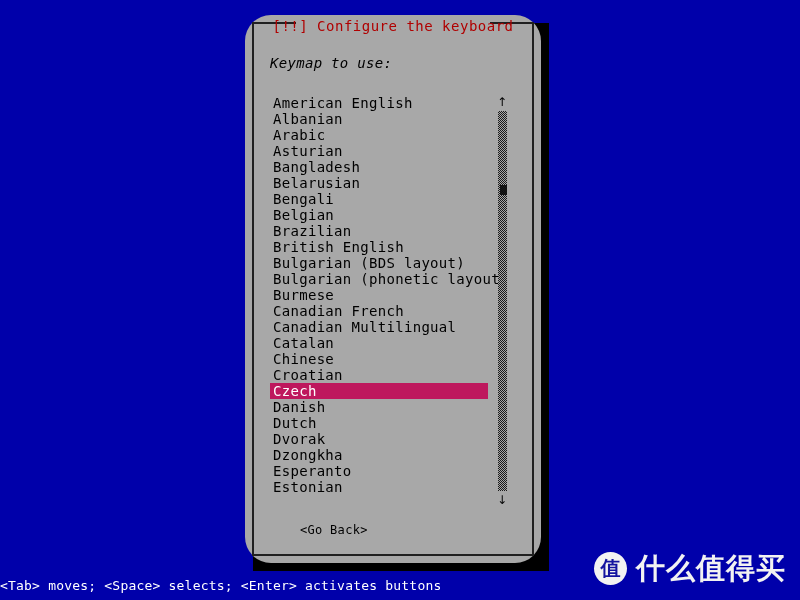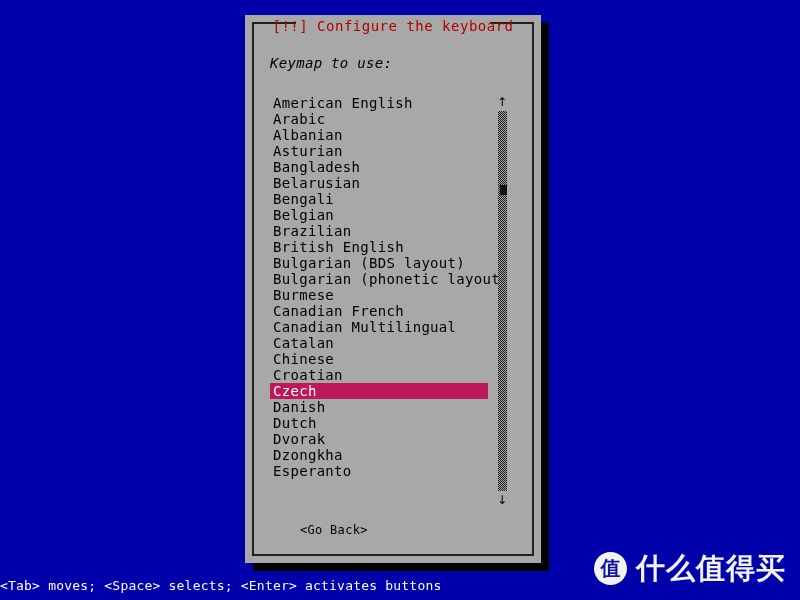--- a/index.html
+++ b/index.html
@@ -35,20 +35,21 @@
 
   
   .dialog {
     position: absolute;
     left: 245px;
     top: 15px;
     width: 296px;
     height: 548px;
     background: #a8a8a8;
     box-sizing: border-box;
+    border-radius: 26px;
   }
 
   
   .frame-left,
   .frame-right,
   .frame-bottom,
   .frame-top-left,
   .frame-top-right {
     position: absolute;
     background: #202020;
@@ -252,22 +253,22 @@
       <span class="title-text">[!!] Configure the keyboard</span>
     </div>
 
     <div class="content">
 
       <div class="prompt">Keymap to use:</div>
 
       <div class="list-area">
         <div class="list-items" id="keymap-list">
             <div class="list-item">American English</div>
+            <div class="list-item">Albanian</div>
             <div class="list-item">Arabic</div>
-            <div class="list-item">Albanian</div>
             <div class="list-item">Asturian</div>
             <div class="list-item">Bangladesh</div>
             <div class="list-item">Belarusian</div>
             <div class="list-item">Bengali</div>
             <div class="list-item">Belgian</div>
             <div class="list-item">Brazilian</div>
             <div class="list-item">British English</div>
             <div class="list-item">Bulgarian (BDS layout)</div>
             <div class="list-item">Bulgarian (phonetic layout)</div>
             <div class="list-item">Burmese</div>
@@ -275,20 +276,21 @@
             <div class="list-item">Canadian Multilingual</div>
             <div class="list-item">Catalan</div>
             <div class="list-item">Chinese</div>
             <div class="list-item">Croatian</div>
             <div class="list-item selected">Czech</div>
             <div class="list-item">Danish</div>
             <div class="list-item">Dutch</div>
             <div class="list-item">Dvorak</div>
             <div class="list-item">Dzongkha</div>
             <div class="list-item">Esperanto</div>
+            <div class="list-item">Estonian</div>
           </div>
 
         <div class="scrollbar">
           <div class="sb-arrow up">↑</div>
           <div class="sb-track">
             <div class="sb-thumb" id="sb-thumb" style="top: 74px;"></div>
           </div>
           <div class="sb-arrow down">↓</div>
         </div>
       </div>

